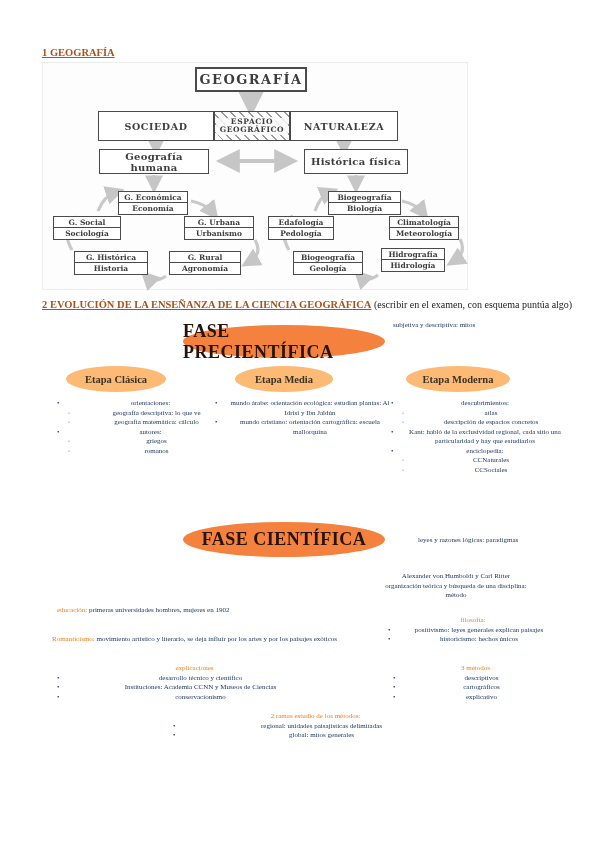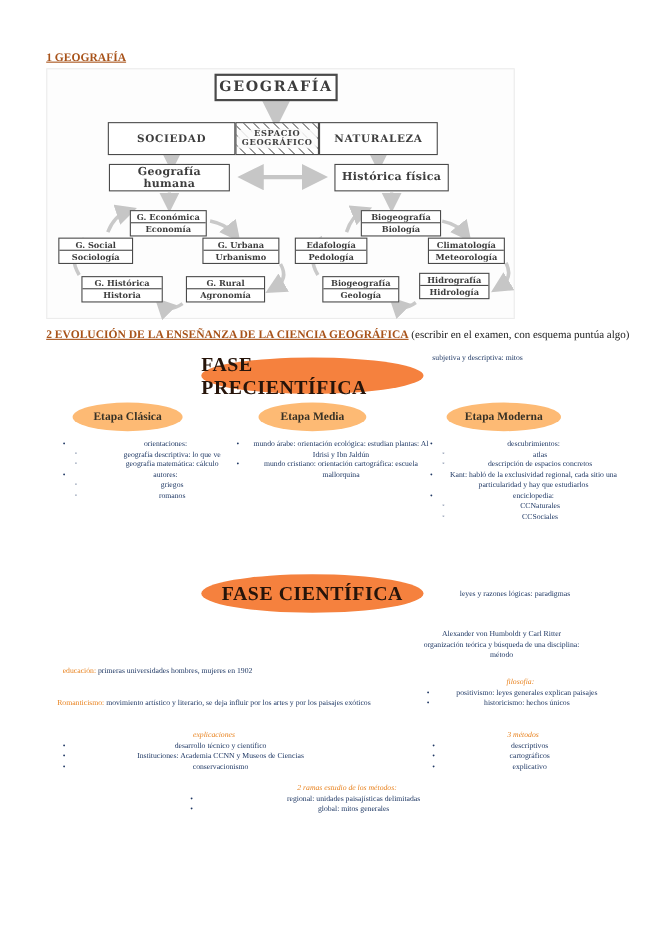--- a/index.html
+++ b/index.html
@@ -38,21 +38,21 @@
   .ellipse.mid { background:#f7a04a; font-size:11.5px; font-weight:bold; color:#2b2417; }
 
   
   .tiny { font-size:7px; line-height:9.5px; color:#1f3864; }
   .block { position:absolute; }
   .li1 { position:relative; padding-left:16px; padding-right:4px; text-align:center; }
   .li1::before { content:"\2022"; position:absolute; left:5px; top:0; color:#1f3864; }
   .li2 { position:relative; padding-left:28px; padding-right:4px; text-align:center; }
   .li2::before { content:"\25E6"; position:absolute; left:16px; top:0; color:#1f3864; font-size:6px; }
   .kw { color:#e8821e; }
-  .ohead { color:#e8821e; text-align:center;font-style:italic; }
+  .ohead { color:#e8821e; text-align:center; }
   .center { text-align:center; }
 </style>
 </head>
 <body>
 
 <div class="page">
 
 
   <div class="s1 sec-head">1 GEOGRAFÍA</div>
 

